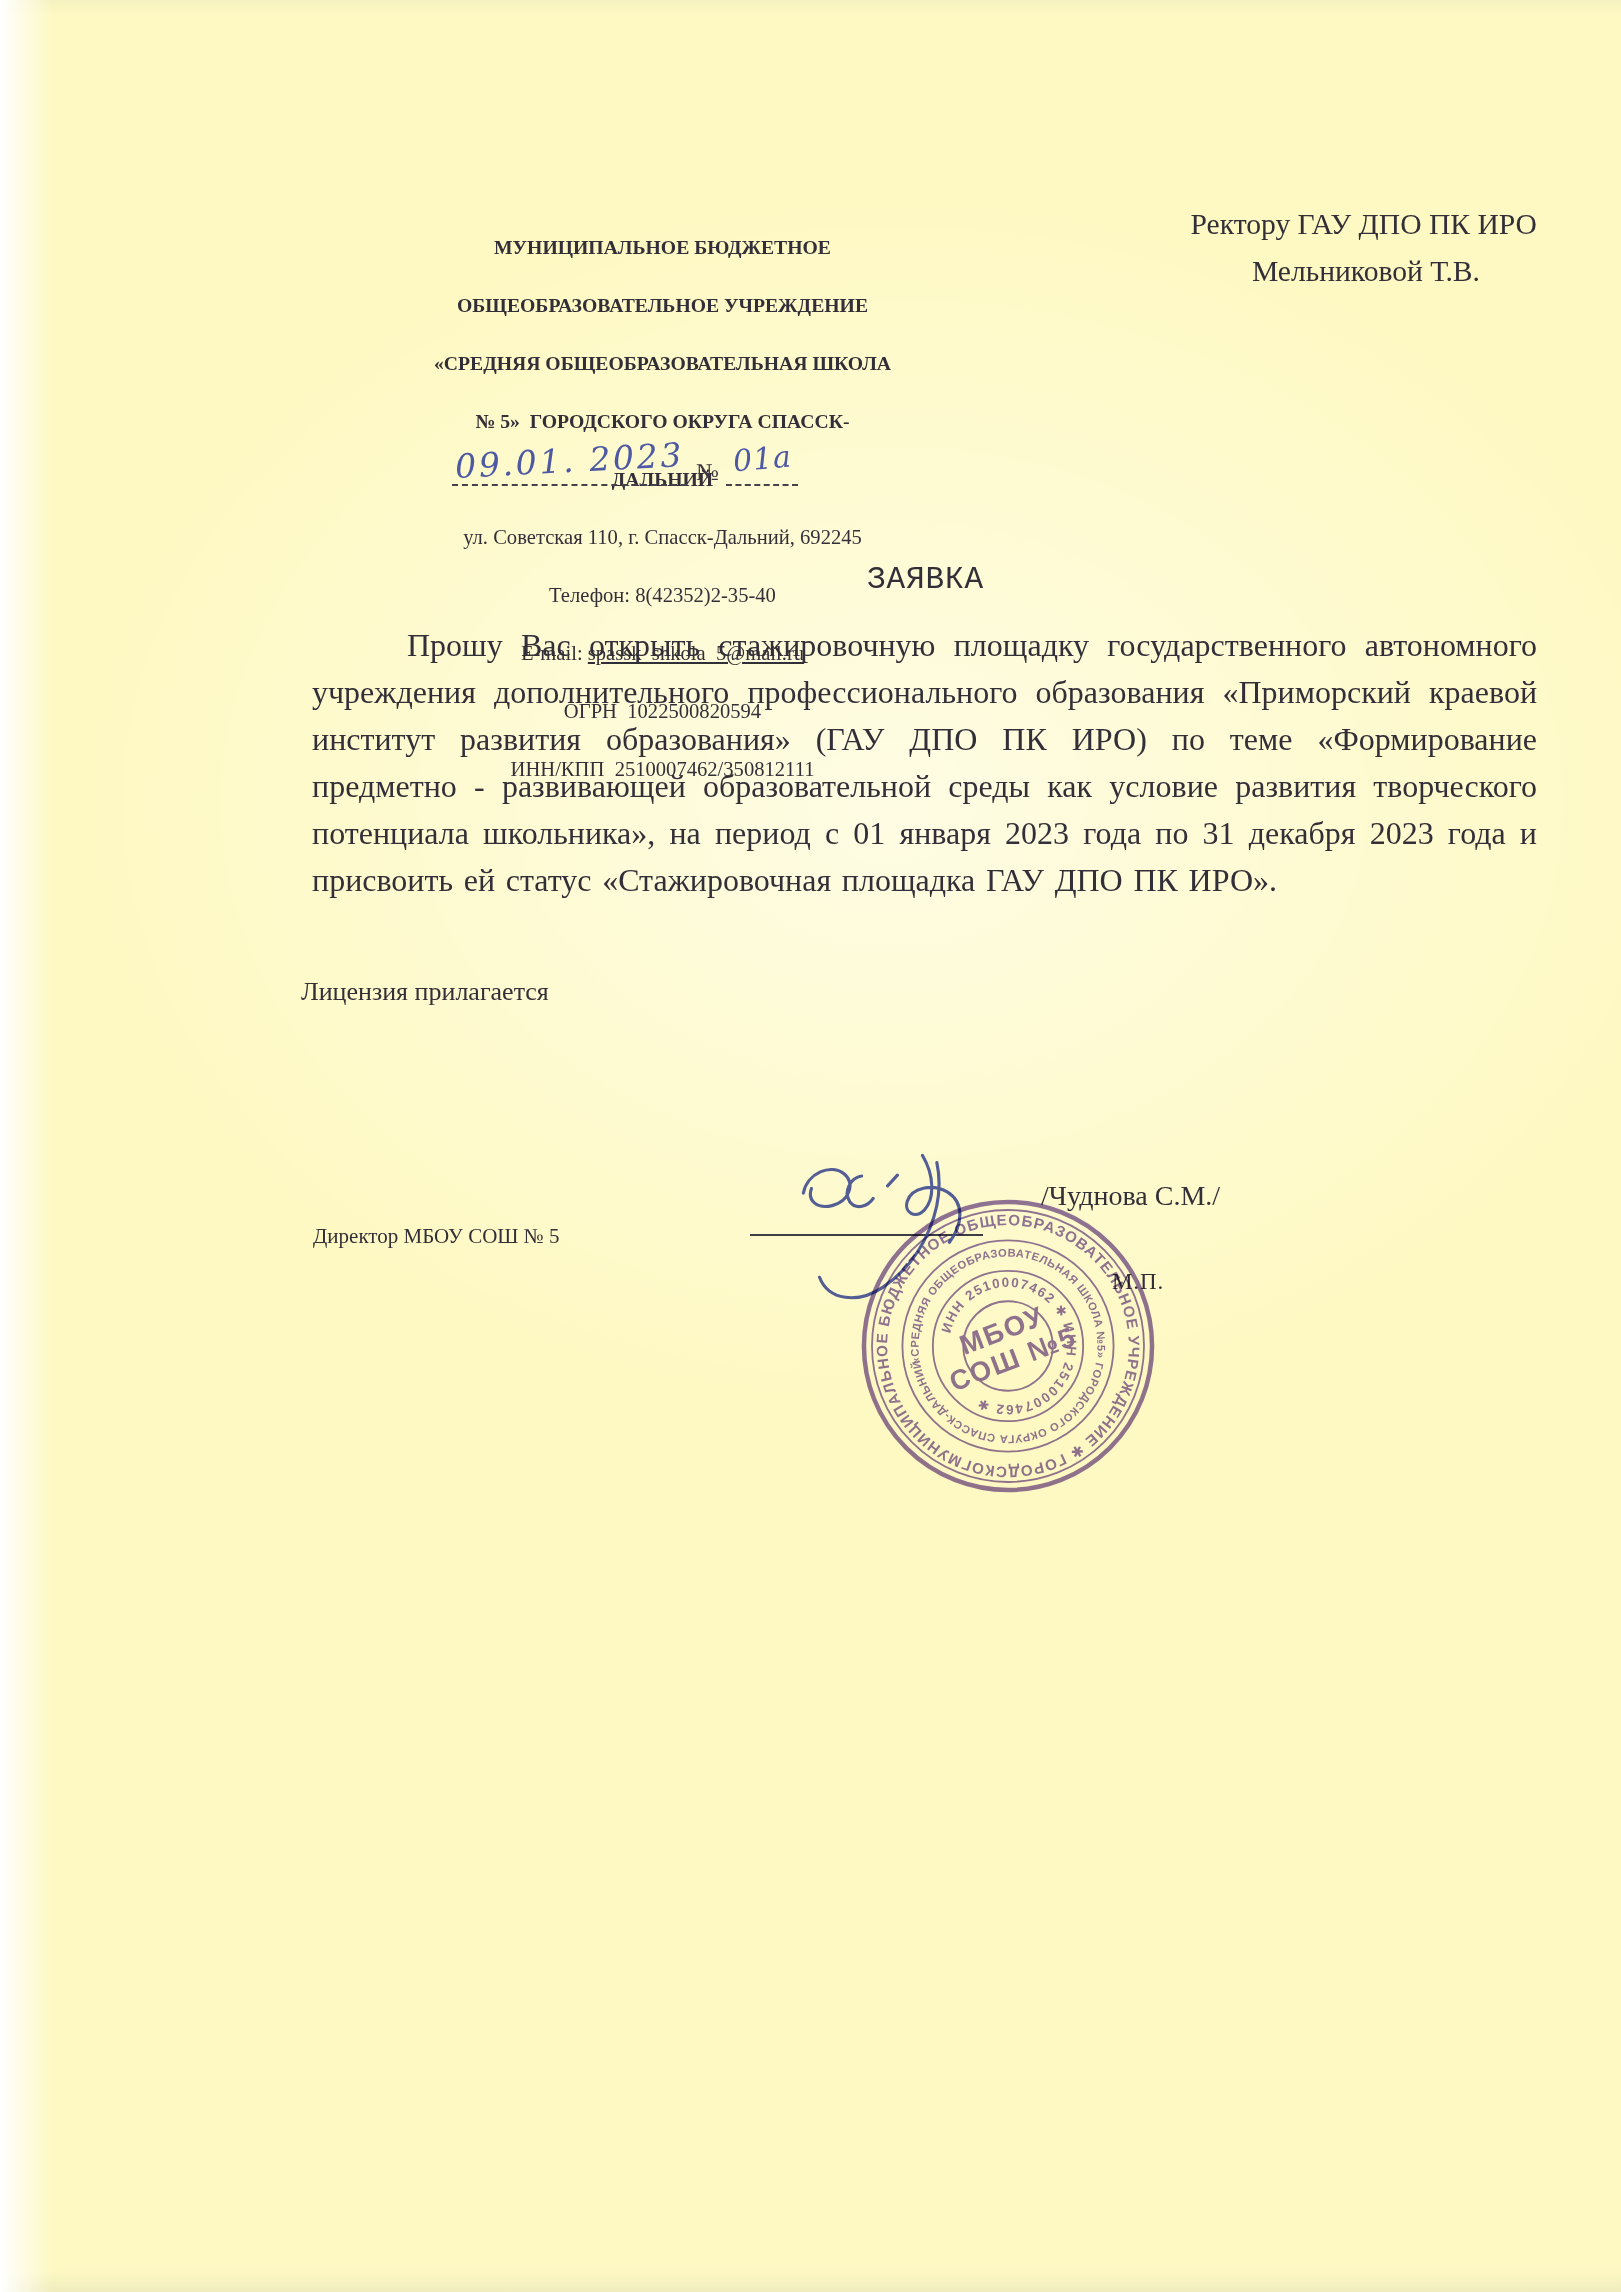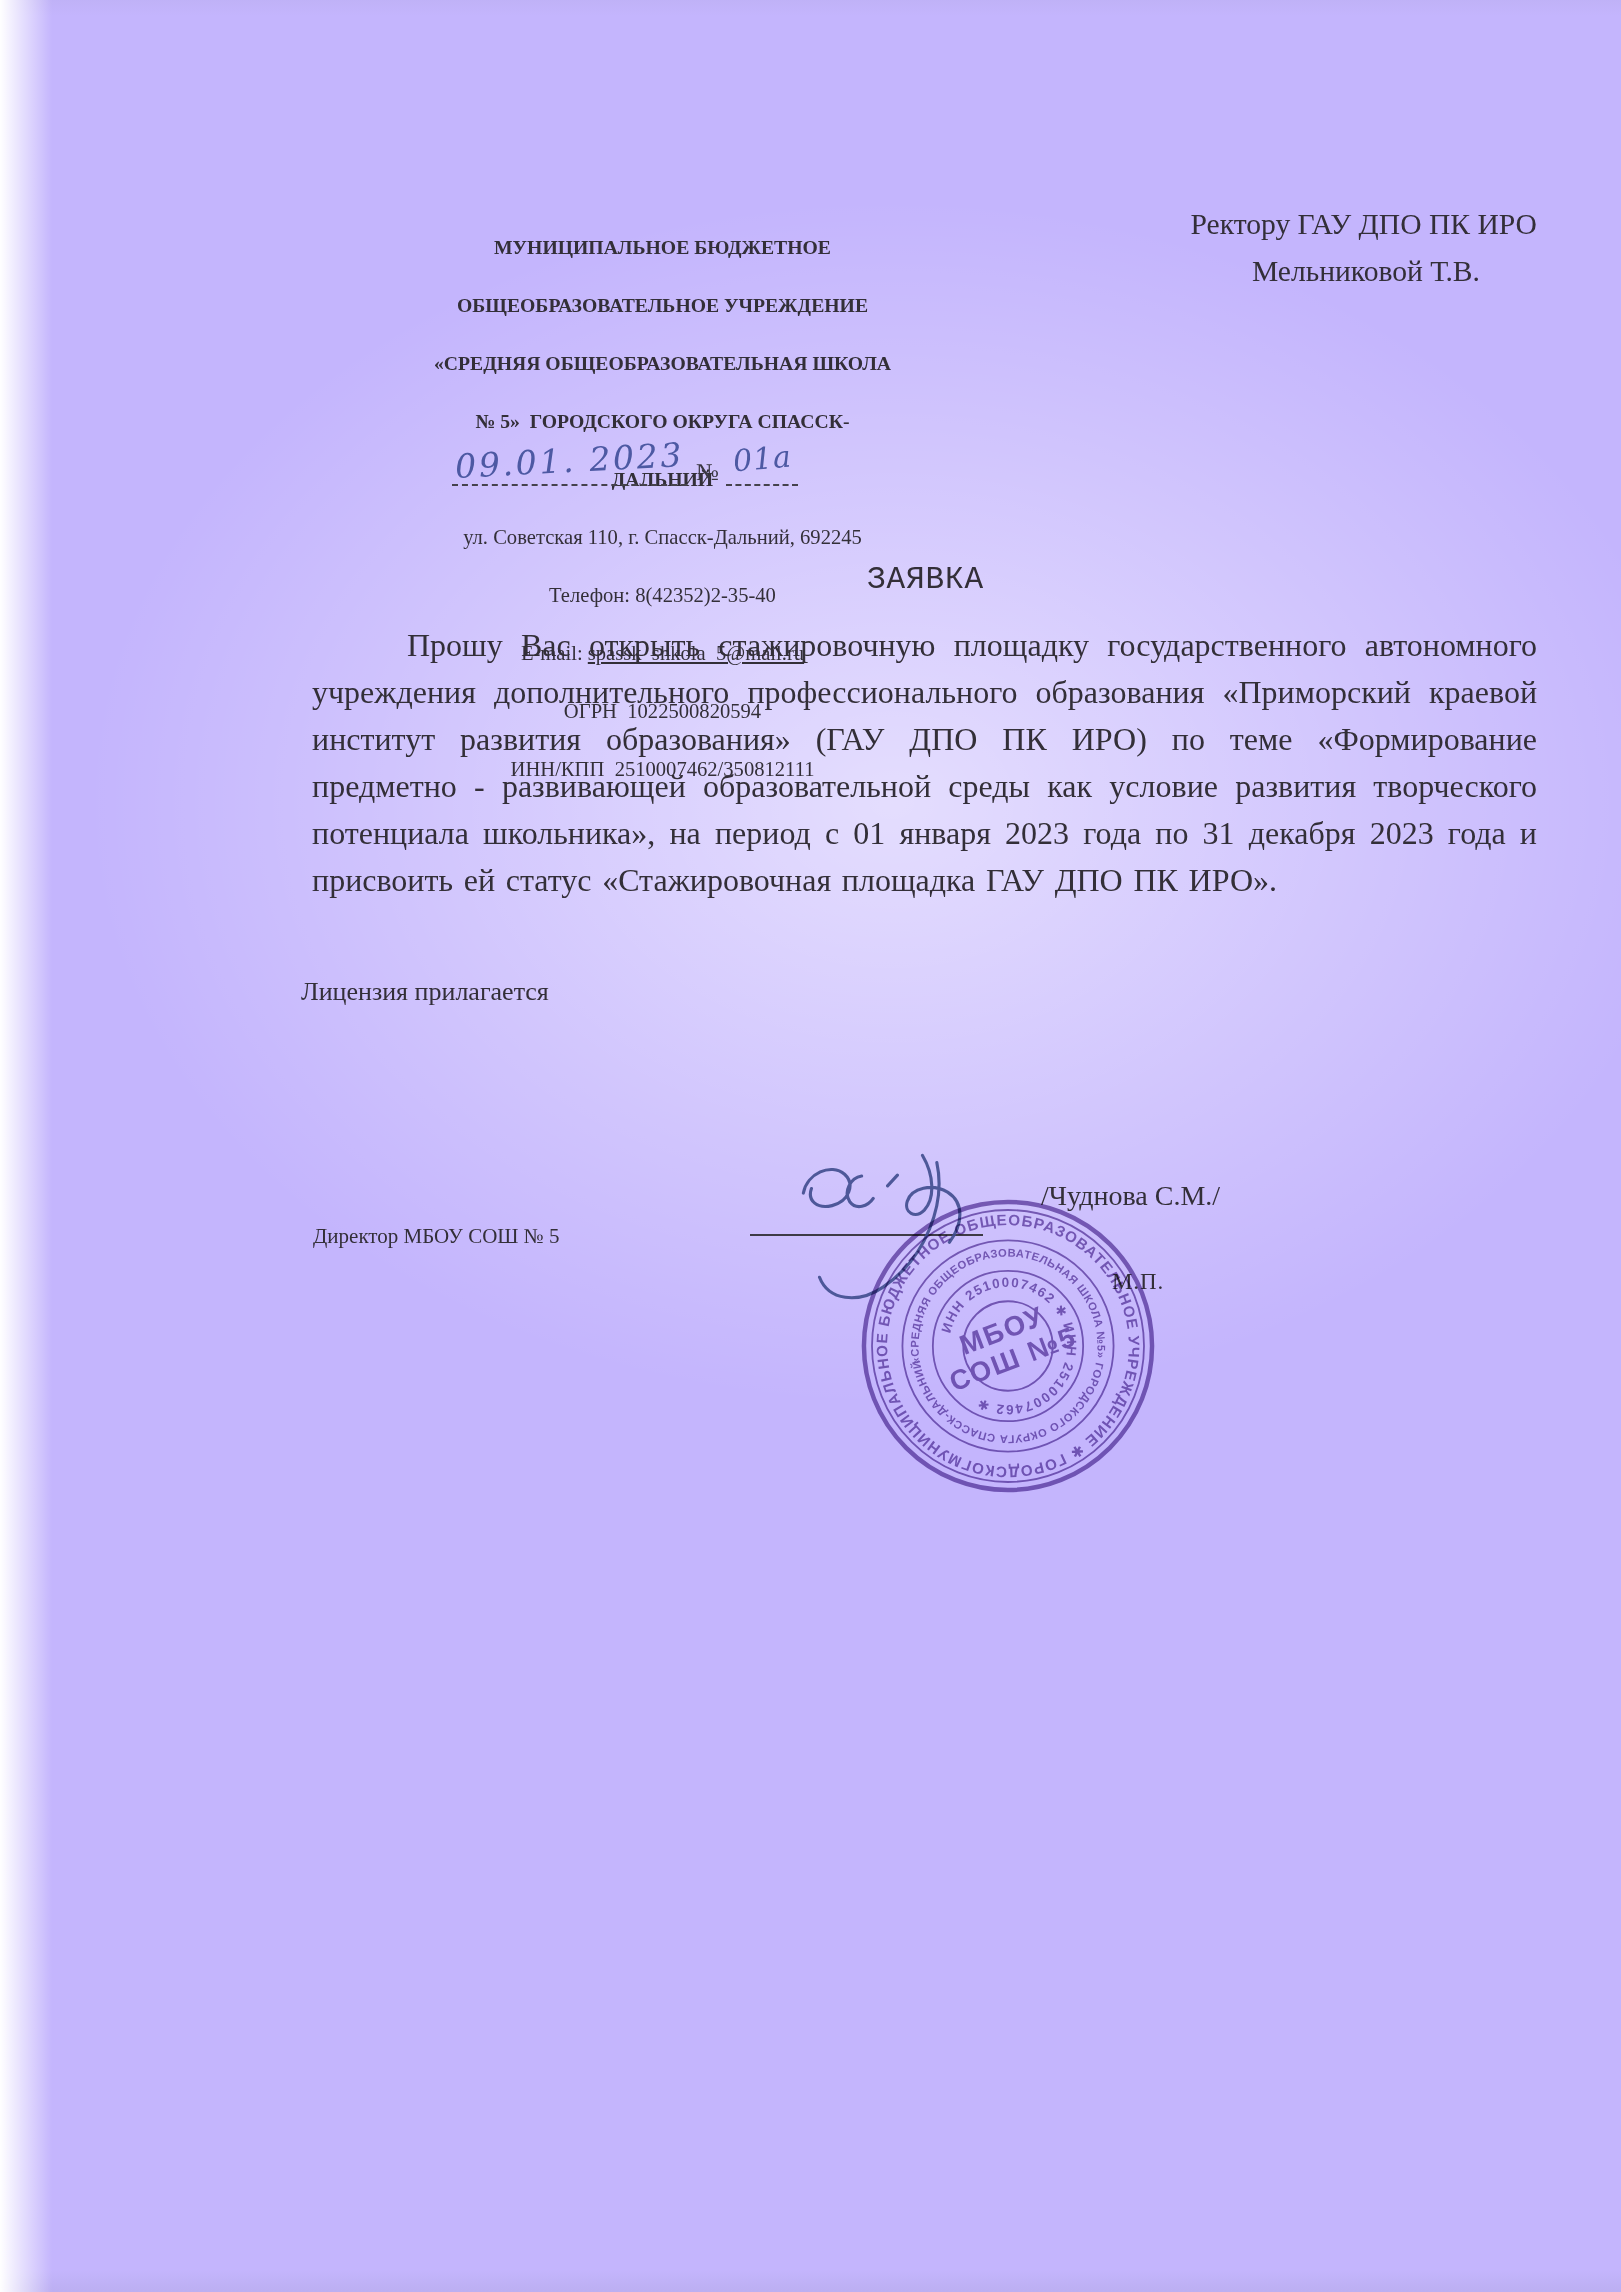--- a/index.html
+++ b/index.html
@@ -1,18 +1,18 @@
 <!DOCTYPE html>
 <html style="font-size:14.3px"><head>
 <meta charset="utf-8">
 <style>
   html,body{margin:0;padding:0;background:#e7e9ee;}
   .page{
     position:relative;width:1622px;height:2293px;margin:0 auto;
-    background:#c4b5fd;overflow:hidden;
+    background:#fef9c3;overflow:hidden;
     font-family:"Liberation Serif","DejaVu Serif",serif;
     color:#332f38;
   }
   .page::before{
     content:"";position:absolute;inset:0;pointer-events:none;
     background:
       linear-gradient(90deg,#ffffff 0px,rgba(255,255,255,0) 52px),
       linear-gradient(0deg,rgba(110,116,134,.10) 0px,rgba(110,116,134,0) 23px),
       linear-gradient(180deg,rgba(110,116,134,.05) 0px,rgba(110,116,134,0) 16px),
       radial-gradient(1075px 806px at 55% 35%,rgba(255,255,255,.55),rgba(255,255,255,0) 75%);

